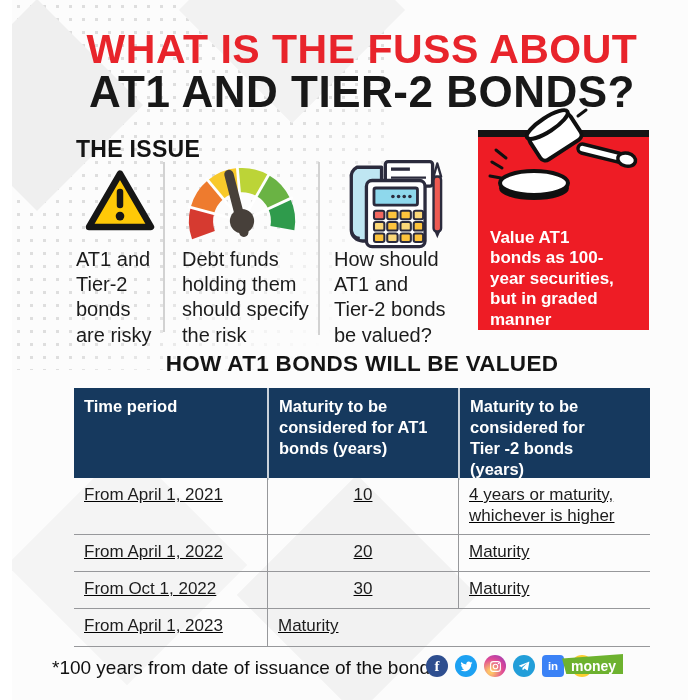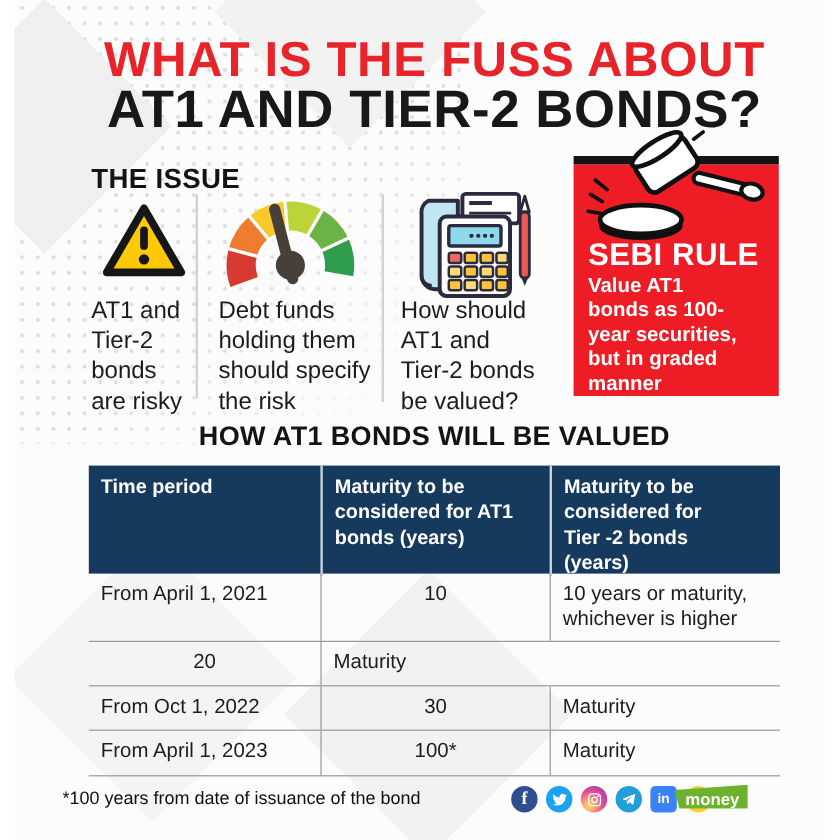--- a/index.html
+++ b/index.html
@@ -53,27 +53,27 @@
   .sebi-body   { left:478px; top:228px; width:155px; font-size:17px; font-weight:700;
                  line-height:1.2; color:#ffffff; z-index:3; }
 
   .table-heading { left:0; top:351px; width:700px; text-align:center;
                    font-size:22.5px; font-weight:900; color:#141414; letter-spacing:.3px; }
 
   .table { left:62px; top:388px; width:576px; z-index:2; }
   .thead { display:grid; grid-template-columns:193px 191px 192px; background:#16395e; height:90px; }
   .th { color:#ffffff; font-size:16.5px; font-weight:700; line-height:1.28; padding:8px 25px 0 10px; }
   .th + .th { border-left:2px solid #c9d2da; }
-  .trow { display:grid; grid-template-columns:193px 191px 192px; border-bottom:1.5px solid #97989b; }
+  .trow { display:grid; grid-template-columns:193px 191px 192px; border-bottom:1.5px solid #97989b;text-decoration:underline; }
   .td { font-size:17px; color:#1d1d1d; padding:7px 10px 8px 10px; line-height:1.22; }
   .td + .td { border-left:1.5px solid #97989b; }
   .td.center { text-align:center; }
   .r1 { min-height:52px; } .r2 { min-height:37px; } .r3 { min-height:34px; } .r4 { min-height:38px; }
 
-  .footnote { left:40px; top:657px; font-size:15px; color:#101010; }
+  .footnote { left:40px; top:657px; font-size:19px; color:#101010; }
 
   .social { left:414px; top:655px; display:flex; gap:7px; align-items:center; }
   .sicon { width:22px; height:22px; border-radius:50%; display:flex; align-items:center;
            justify-content:center; color:#fff; font-weight:700; }
   .fb { background:#2e4e8f; font-size:15px; font-family:"Liberation Serif", serif; }
   .tw { background:#1da1f2; }
   .ig { background:radial-gradient(circle at 30% 75%, #fdc468 10%, #df4996 55%, #9437b8 95%); }
   .tg { background:#229ed9; }
   .li { background:#3b82f6; border-radius:4px; font-size:11.5px; }
   .koo { background:#fdcf2f; }
@@ -196,21 +196,20 @@
         </g>
       </g>
       <g stroke="#101010" stroke-width="3" stroke-linecap="round">
         <line x1="10" y1="58" x2="20" y2="64"></line>
         <line x1="8" y1="72" x2="19" y2="74"></line>
         <line x1="14" y1="46" x2="24" y2="54"></line>
         <line x1="96" y1="12" x2="104" y2="6"></line>
       </g>
     </svg>
   </div>
-  <div class="z sebi-heading">SEBI RULE</div>
   <div class="z sebi-body ml">Value AT1
 bonds as 100-
 year securities,
 but in graded
 manner</div>
 
   <div class="z table-heading">HOW AT1 BONDS WILL BE VALUED</div>
 
   <div class="z table">
     <div class="thead">
@@ -219,35 +218,35 @@
 considered  for AT1
 bonds (years)</div>
       <div class="th ml">Maturity to be
 considered  for
 Tier -2 bonds
 (years)</div>
     </div>
     <div class="trow r1">
       <div class="td">From April 1, 2021</div>
       <div class="td center">10</div>
-      <div class="td ml">10 years or maturity,
+      <div class="td ml">4 years or maturity,
 whichever is higher</div>
     </div>
     <div class="trow r2">
+      <div class="td">From April 1, 2022</div>
       <div class="td center">20</div>
       <div class="td">Maturity</div>
     </div>
     <div class="trow r3">
       <div class="td">From Oct 1, 2022</div>
       <div class="td center">30</div>
       <div class="td">Maturity</div>
     </div>
     <div class="trow r4">
       <div class="td">From April 1, 2023</div>
-      <div class="td center">100*</div>
       <div class="td">Maturity</div>
     </div>
   </div>
 
   <div class="z footnote">*100 years from date of issuance of the bond</div>
 
   <div class="z social">
     <div class="sicon fb">f</div>
     <div class="sicon tw">
       <svg width="13" height="13" viewBox="0 0 24 24">

